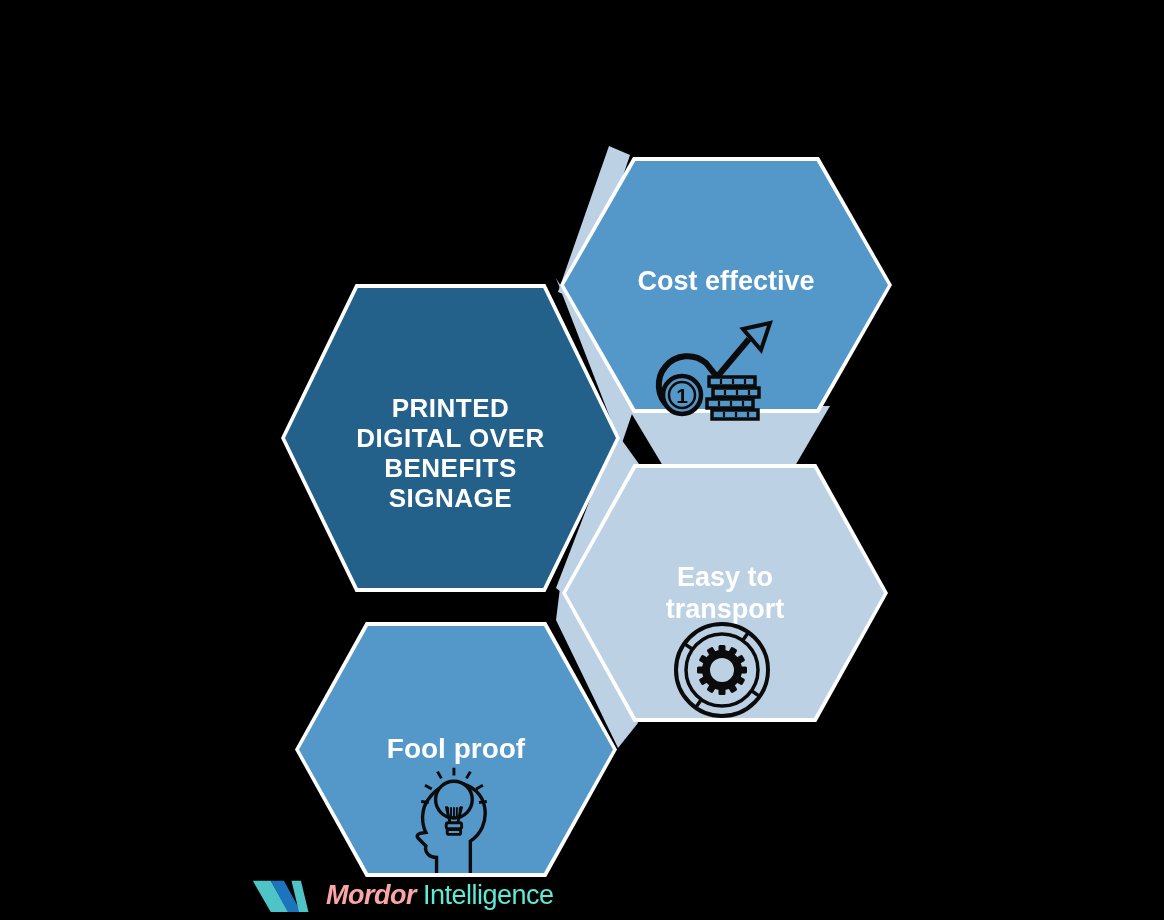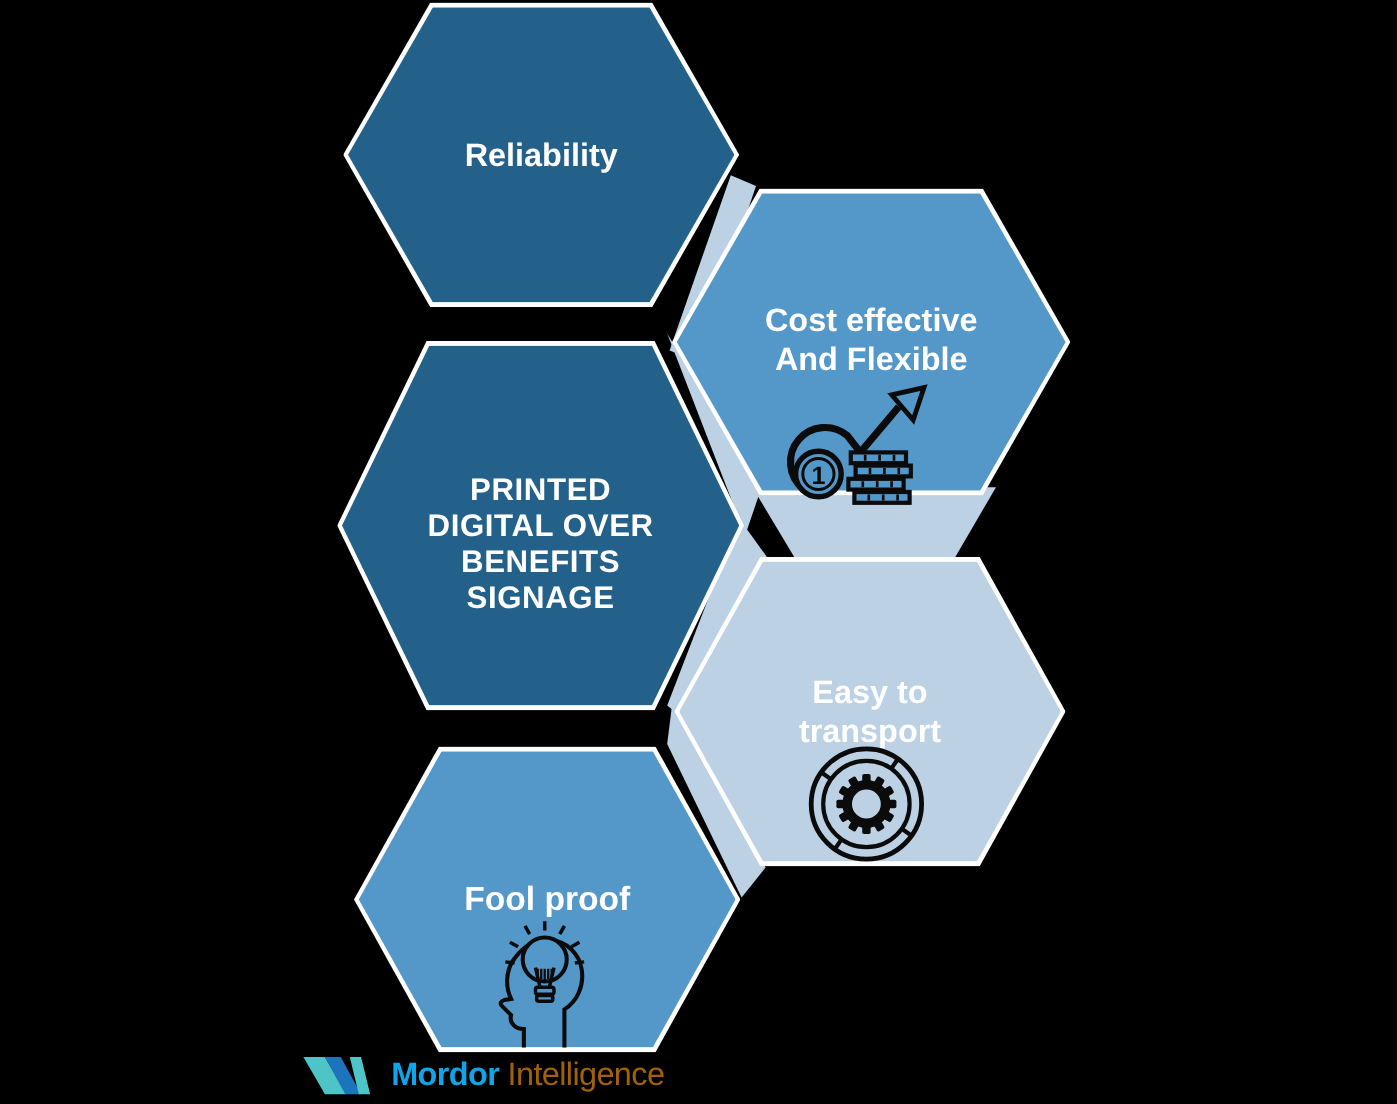--- a/index.html
+++ b/index.html
@@ -29,37 +29,27 @@
 <div class="canvas">
 
   <svg class="connectors" width="1164" height="920" viewBox="0 0 1164 920">
     <polygon points="609,146 630,155 581,301 558,292" fill="#BCD1E4"></polygon>
     <polygon points="556,278 634,408 621,446" fill="#BCD1E4"></polygon>
     <polygon points="627,406 830,406 795,466 663,466" fill="#BCD1E4"></polygon>
     <polygon points="616,432 639,464 566,596 556,588" fill="#BCD1E4"></polygon>
     <polygon points="560,588 638,723 618,748 556,620" fill="#BCD1E4"></polygon>
   </svg>
 
-  <div class="hex" style="left:286px;top:2px;width:330px;height:254px;">
-    <div class="hex-border"></div>
-    <div class="hex-fill" style="background: rgb(36, 97, 138);"></div>
-    <div class="hex-content">
-      <div class="hex-text center">
-        <span>Reliability</span>
-      </div>
-    </div>
-  </div>
 
   <div class="hex" style="left:560px;top:157px;width:332px;height:256px;">
     <div class="hex-border"></div>
     <div class="hex-fill" style="background: rgb(84, 151, 201);"></div>
     <div class="hex-content">
-      <div class="hex-text" style="top:90px;">
+      <div class="hex-text" style="top:104px;">
         <span>Cost effective</span><br>
-        <span>And Flexible</span>
       </div>
       <svg class="hex-icon" style="top:158px;margin-left:-77px;" width="130" height="102" viewBox="0 0 130 102">
         <path d="M20,88 A26,26 0 1 1 57,44 L68,58 L100,20" fill="none" stroke="#0B0B0B" stroke-width="6"></path>
         <polygon points="94,10 121,4 112,31" fill="none" stroke="#0B0B0B" stroke-width="4"></polygon>
         <g>
           <g stroke="#0B0B0B" stroke-width="3.5">
             <rect x="60" y="58" width="46" height="9" fill="#5497C9"></rect>
             <rect x="64" y="69" width="46" height="9" fill="#5497C9"></rect>
             <rect x="58" y="80" width="46" height="9" fill="#5497C9"></rect>
             <rect x="63" y="91" width="46" height="9" fill="#5497C9"></rect>
@@ -169,17 +159,17 @@
     </div>
   </div>
 
   <div class="logo">
     <svg width="66" height="44" viewBox="0 0 70 44">
       <polygon points="3,7 22,7 41,40 22,40" fill="#4EC4C6"></polygon>
       <polygon points="22,7 36,7 54,40 40,40" fill="#1C75BC"></polygon>
       <polygon points="44,7 54,7 62,40 52,40" fill="#4EC4C6"></polygon>
     </svg>
     <div class="logo-text">
-      <span class="logo-bold" style="color: #0ea5e9;">Mordor</span><span class="logo-light" style="color: #a16207;">Intelligence</span>
+      <span class="logo-bold" style="color: #fca5a5; font-style: italic;">Mordor</span><span class="logo-light" style="color: #5eead4;">Intelligence</span>
     </div>
   </div>
 
 </div>
 
 </body></html>

